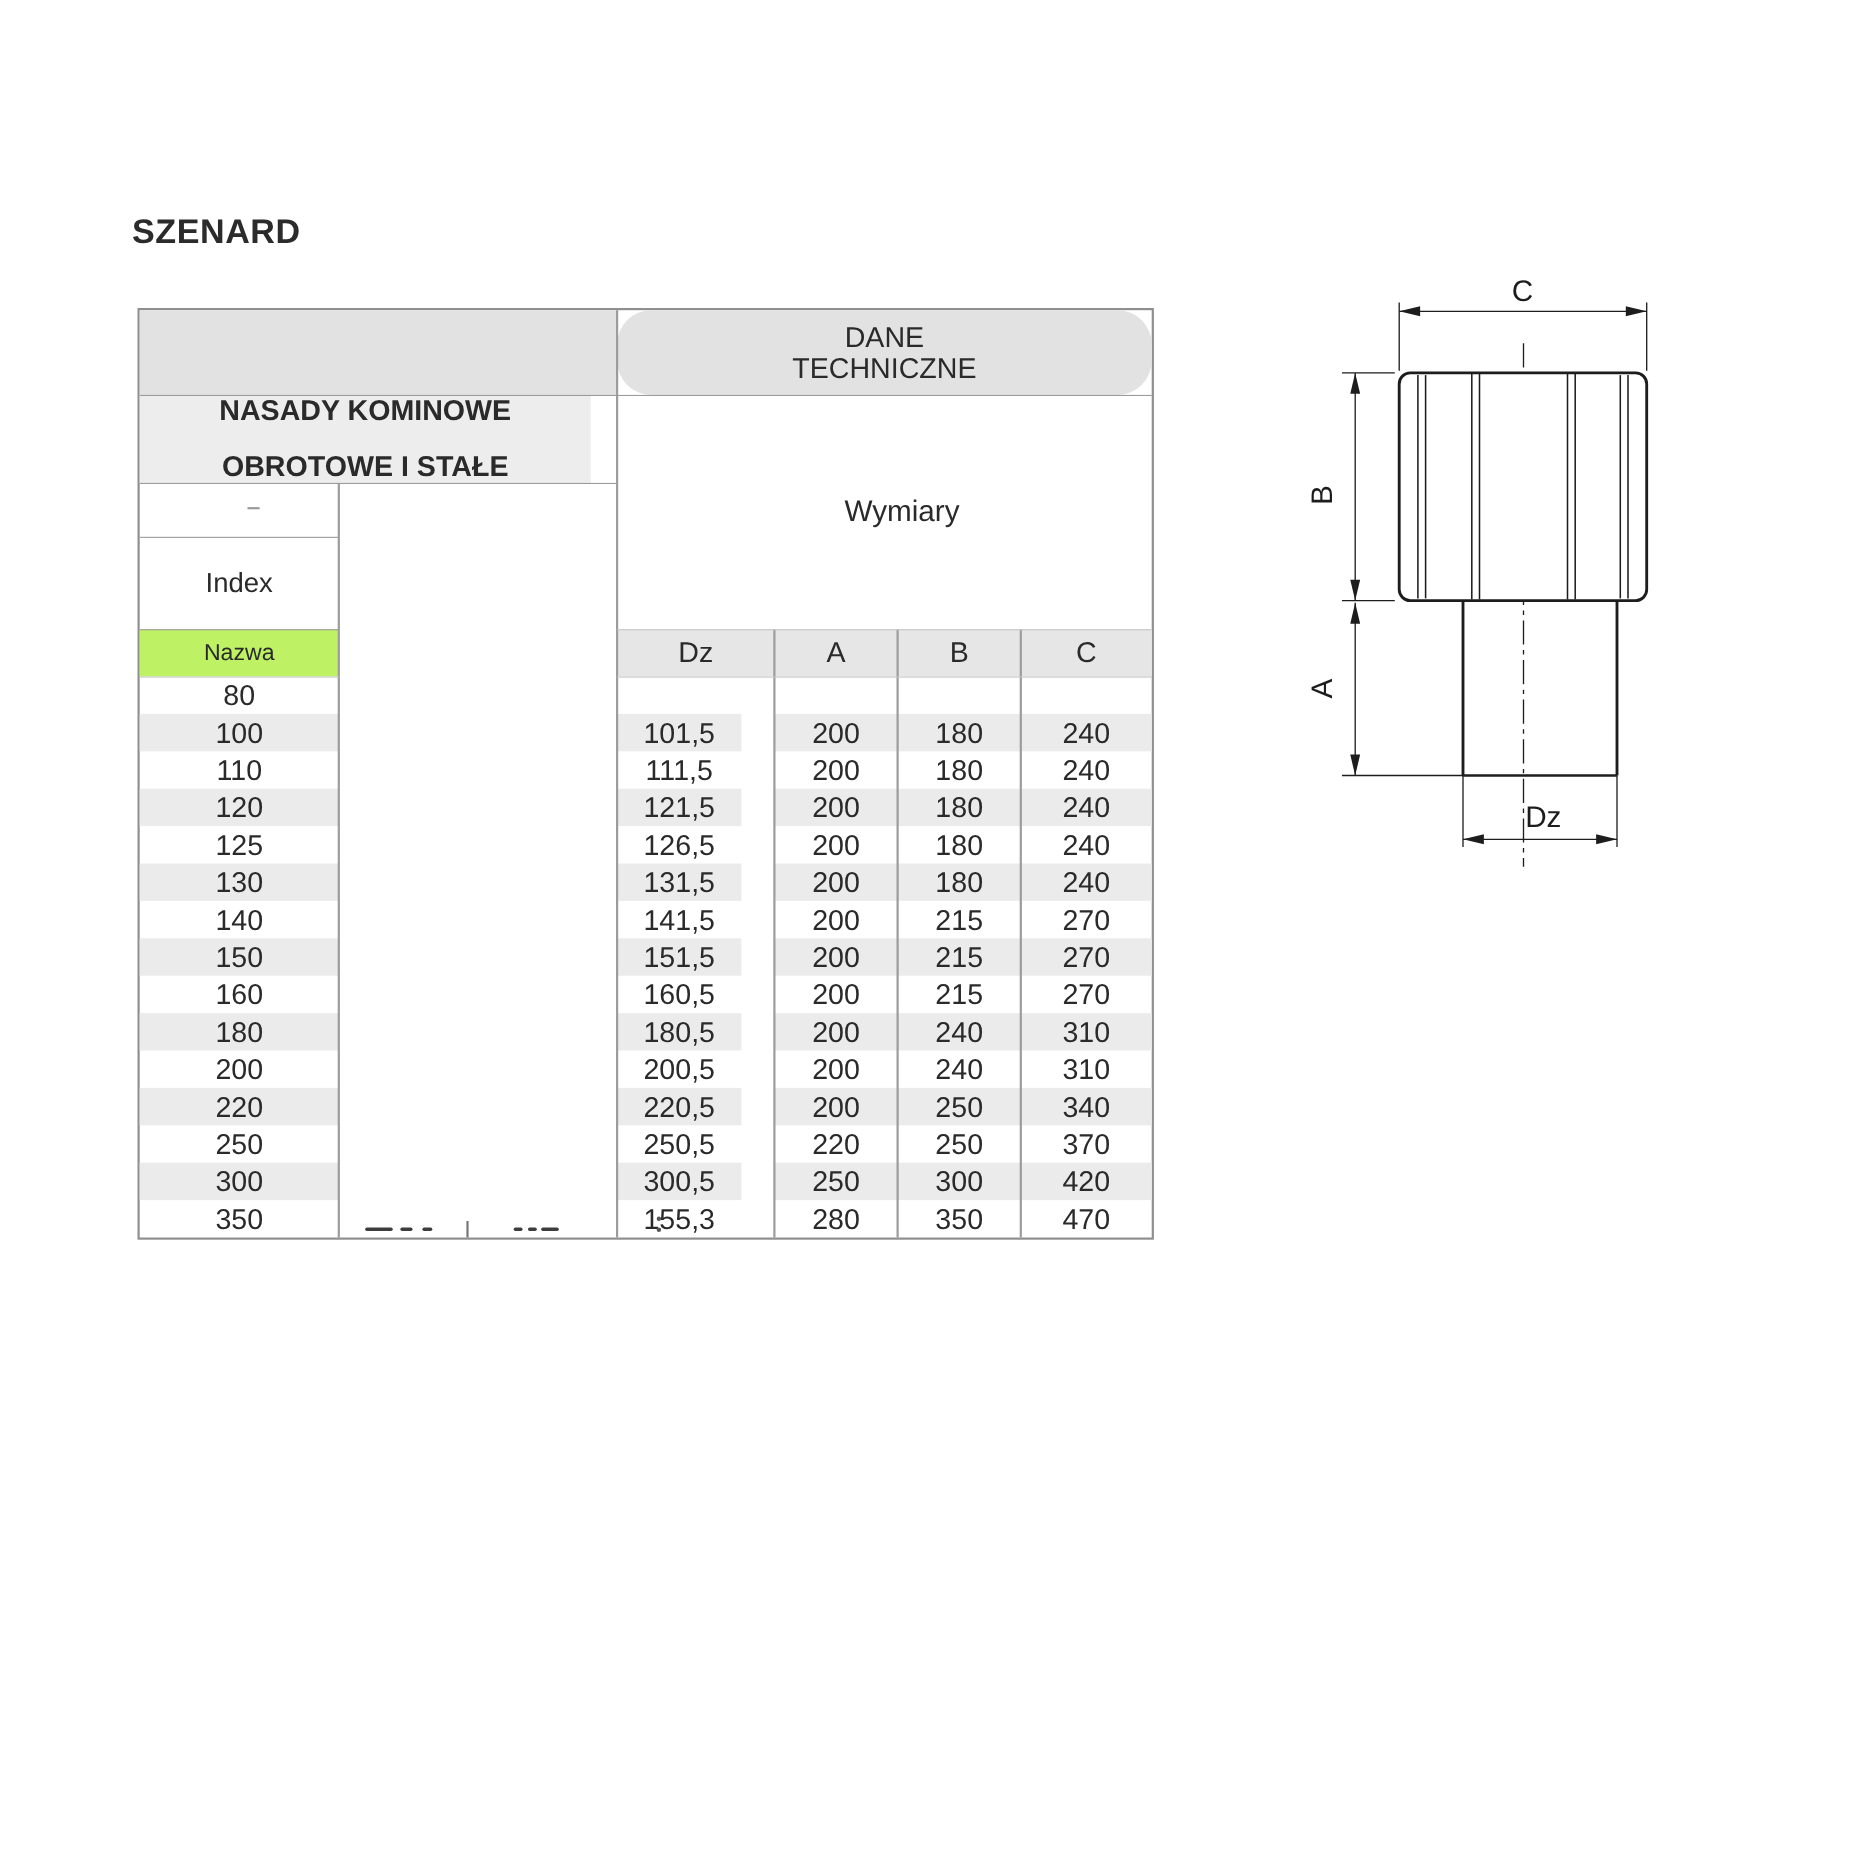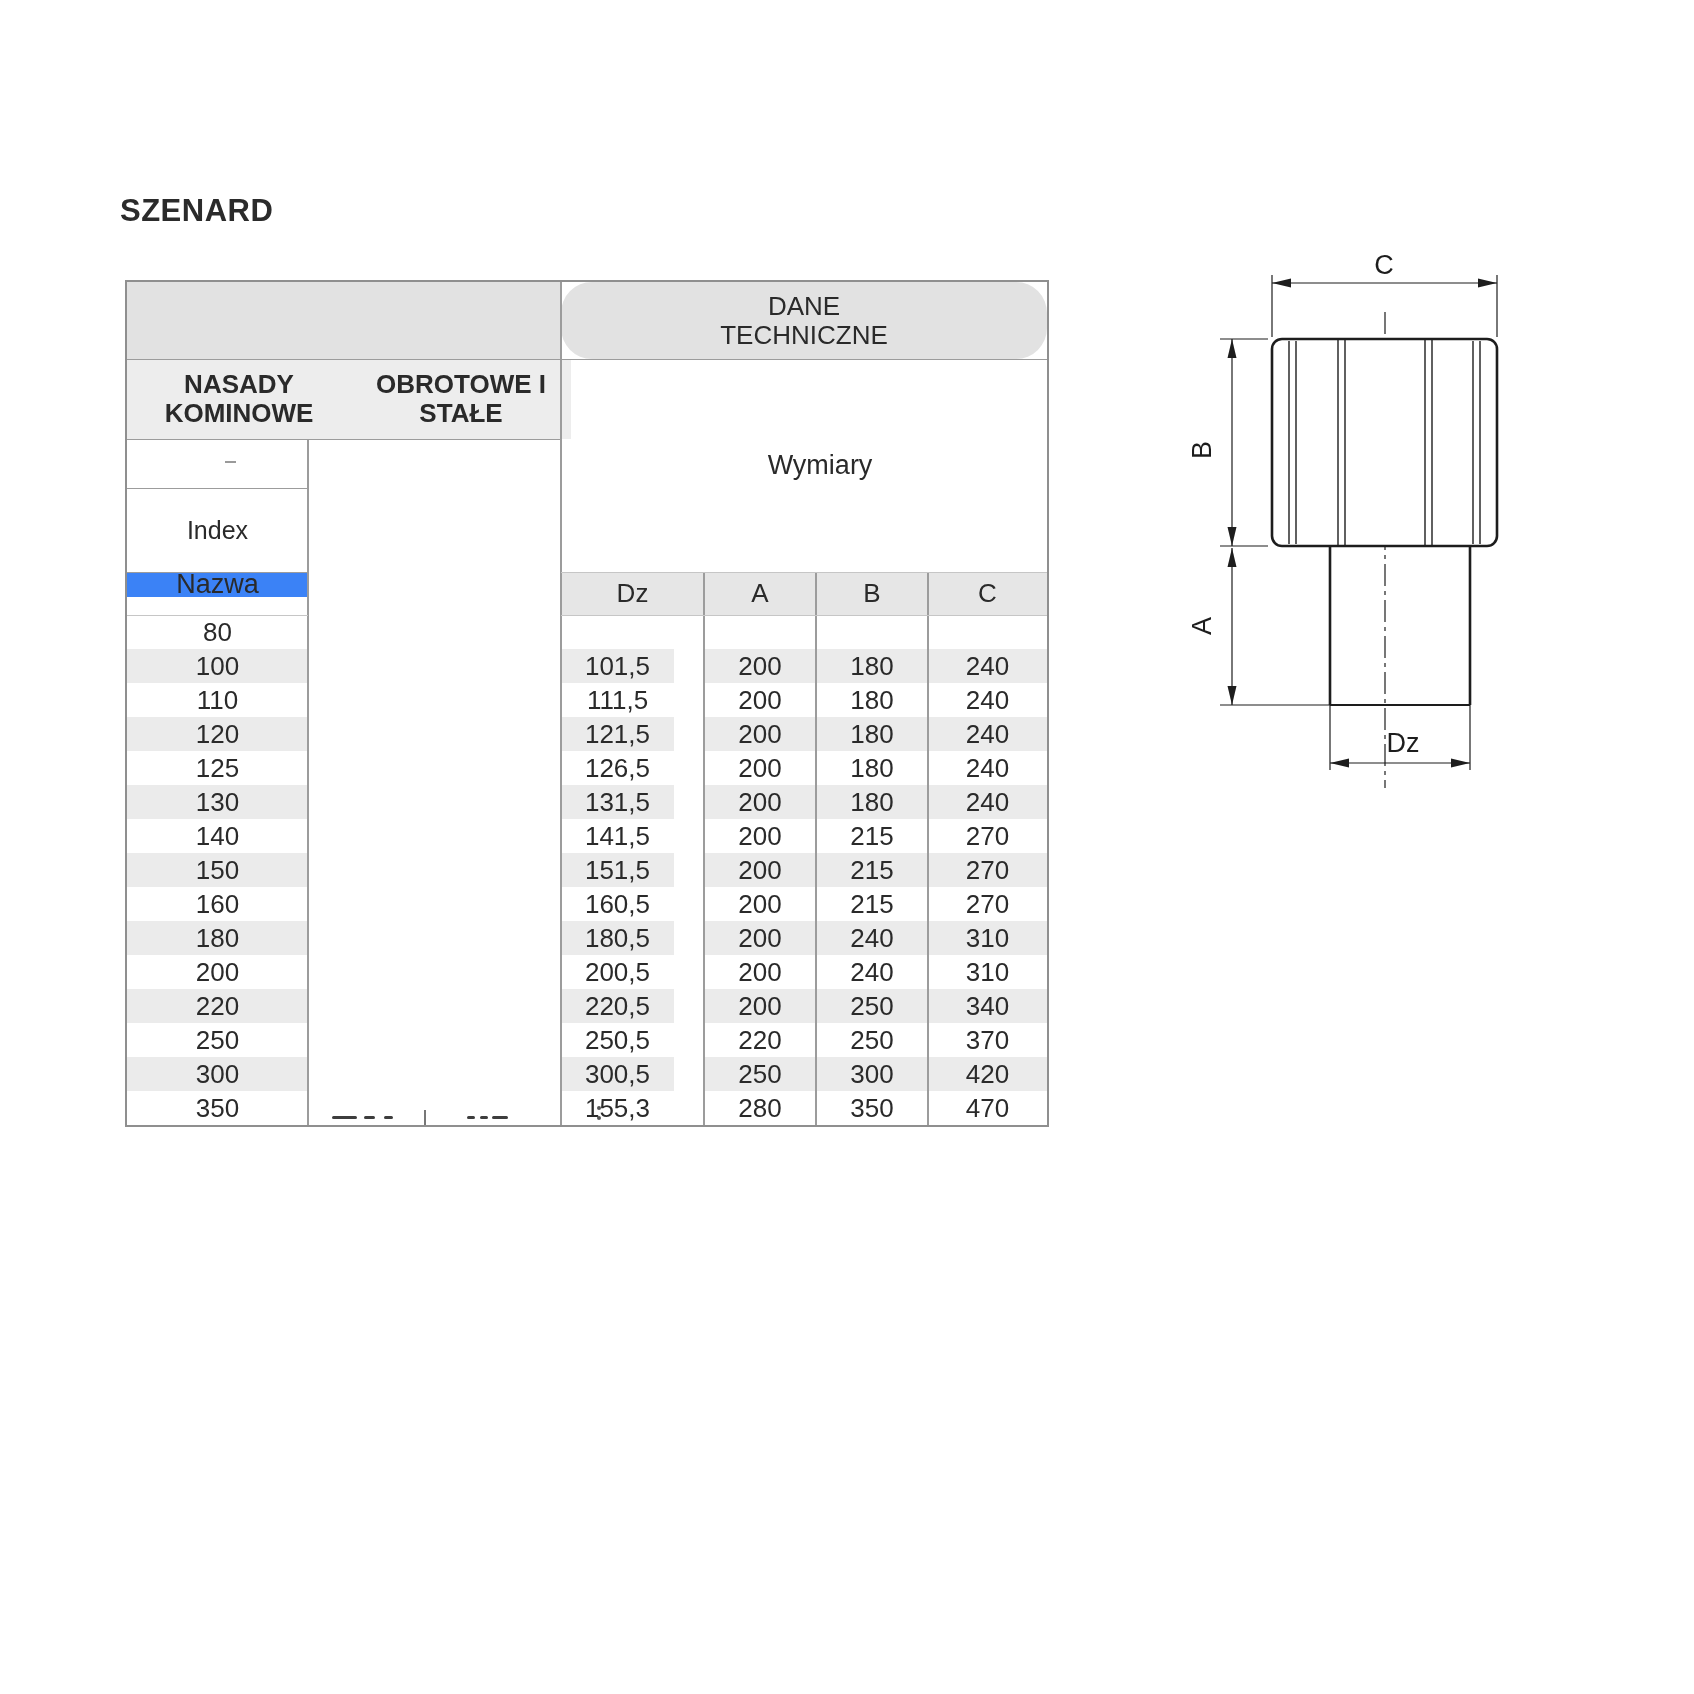--- a/index.html
+++ b/index.html
@@ -7,26 +7,26 @@
         font-family:"Liberation Sans", sans-serif;color:#2a2a2a;overflow:hidden;}
   .title{position:absolute;left:120px;top:193px;font-size:31px;font-weight:bold;
          letter-spacing:.5px;color:#2b2b2b;}
   
   .tbl{position:absolute;left:125px;top:280px;width:920px;height:843px;
        border:2px solid #8f8f8f;font-size:26px;}
   .cell{position:absolute;display:flex;align-items:center;justify-content:center;
         text-align:center;line-height:29px;}
   .hdr1-left {left:0;top:0;width:434px;height:77px;background:#e2e2e2;}
   .hdr1-right{left:434px;top:0;width:486px;height:77px;background:#e2e2e2;flex-direction:column;border-radius:31px;}
-  .nasady{left:0;top:77px;width:444px;height:80px;background:#ededed;
-          font-weight:bold;}
+  .nasady{left:0;top:77px;width:410px;height:80px;background:#ededed;
+          font-weight:bold;flex-direction:column;justify-content:space-between;}
   .wymiary{left:450px;top:77px;width:486px;height:213px;font-size:27px;}
   .c1empty{left:0;top:157px;width:181px;height:49px;}
   .idx{left:0;top:206px;width:181px;height:84px;font-size:25px;}
-  .naz{left:0;top:290px;width:181px;height:25px;background:#3b82f6;font-size:27px;}
+  .naz{left:0;top:290px;width:181px;height:43px;background:#bef264;font-size:21px;}
   .ch{position:absolute;top:290px;height:43px;background:#e6e6e6;display:flex;
       align-items:center;justify-content:center;font-size:26px;}
   .ch-dz{left:434px;width:143px;} .ch-a{left:577px;width:112px;}
   .ch-b{left:689px;width:112px;}  .ch-c{left:801px;width:119px;}
   .trow{position:absolute;left:0;width:920px;height:34px;}
   .trow .cell{top:0;height:34px;line-height:34px;}
   .trow.gray .cell{background:#ebebeb;}
   .c-naz{left:0;width:181px;} .c-dz{left:434px;width:113px;}
   .c-a{left:577px;width:112px;} .c-b{left:689px;width:112px;} .c-c{left:801px;width:119px;}
   .gl{position:absolute;background:#9c9c9c;}

